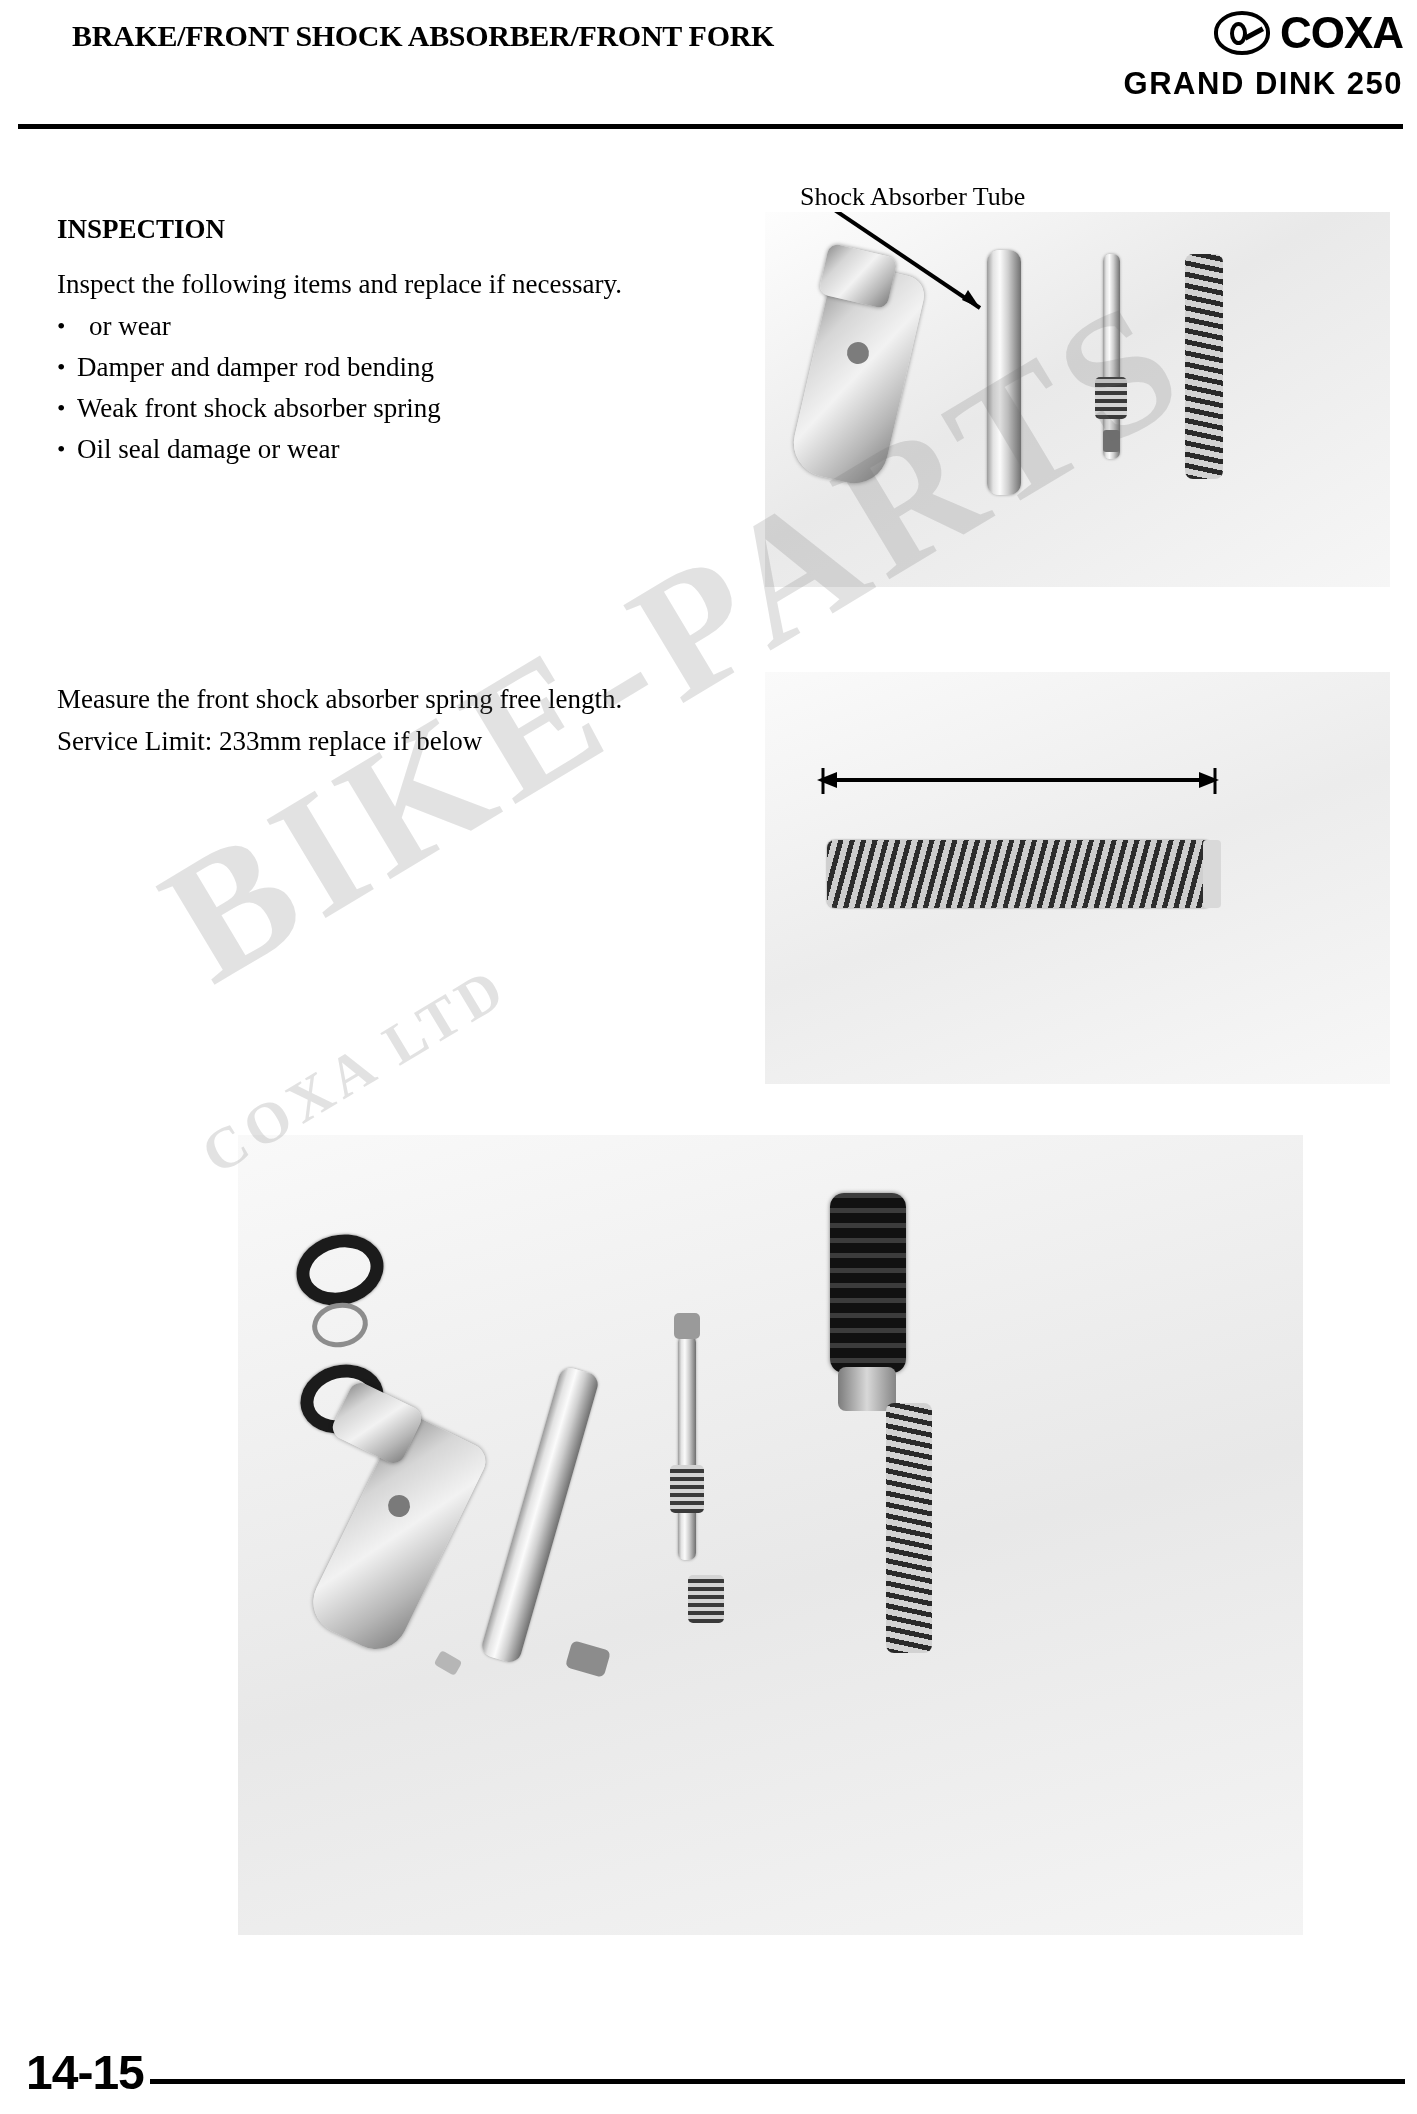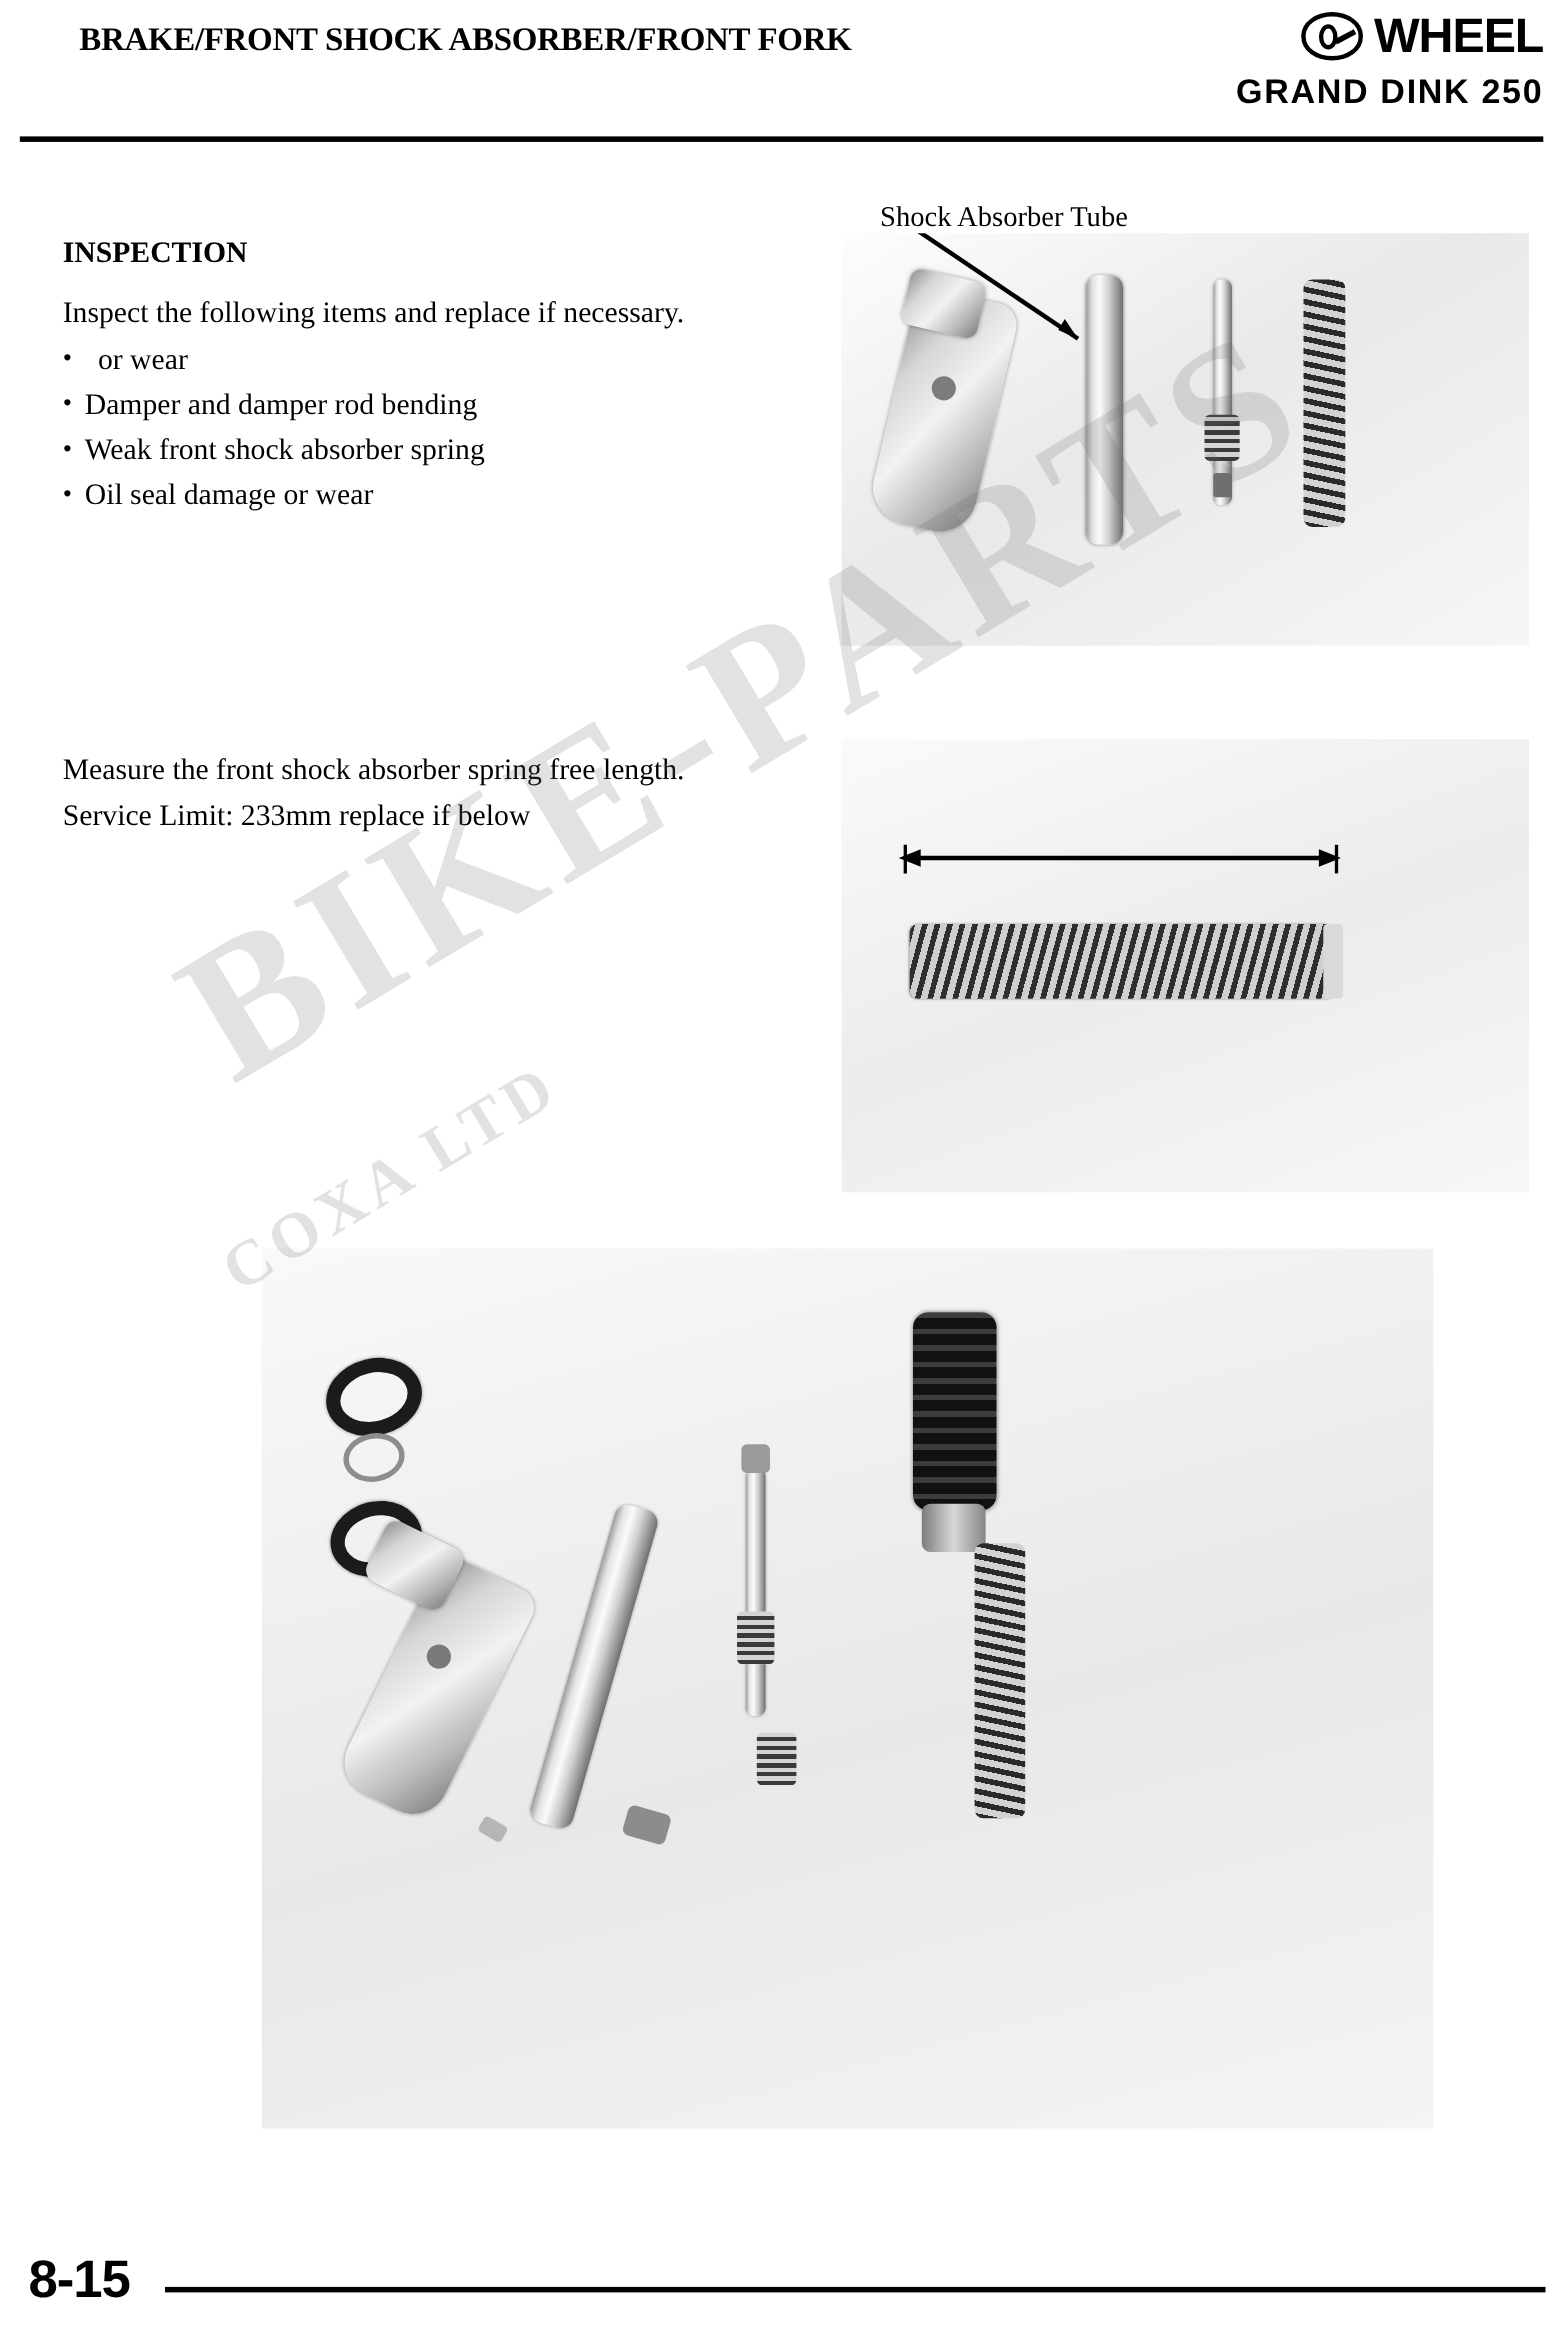--- a/index.html
+++ b/index.html
@@ -338,21 +338,21 @@
 <body>
 
 <div class="header">
   <div class="header-title">
     <span class="line2">BRAKE/FRONT SHOCK ABSORBER/FRONT FORK</span>
   </div>
 
   <div class="brand-block">
     <div class="brand-logo-row">
       <span class="kymco-mark"></span>
-      <span class="kymco-text">WHEEL</span>
+      <span class="kymco-text">COXA</span>
     </div>
     <div class="brand-model">GRAND DINK 250</div>
   </div>
 
   <div class="header-rule"></div>
 </div>
 
 <div class="inspection-block">
   <div class="inspection-heading">INSPECTION</div>
   <div class="inspection-lead">Inspect the following items and replace if necessary.</div>
@@ -438,15 +438,15 @@
 
   <div class="part spring-v" style="left:648px; top:268px; width:46px; height:250px;"></div>
 </div>
 
 <div class="watermark">
   <div class="wm-text">BIKE-PARTS</div>
   <div class="wm-sub">COXA LTD</div>
 </div>
 
 <div class="footer">
-  <div class="page-number">8-15</div>
+  <div class="page-number">14-15</div>
   <div class="footer-rule"></div>
 </div>
 
 </body></html>

